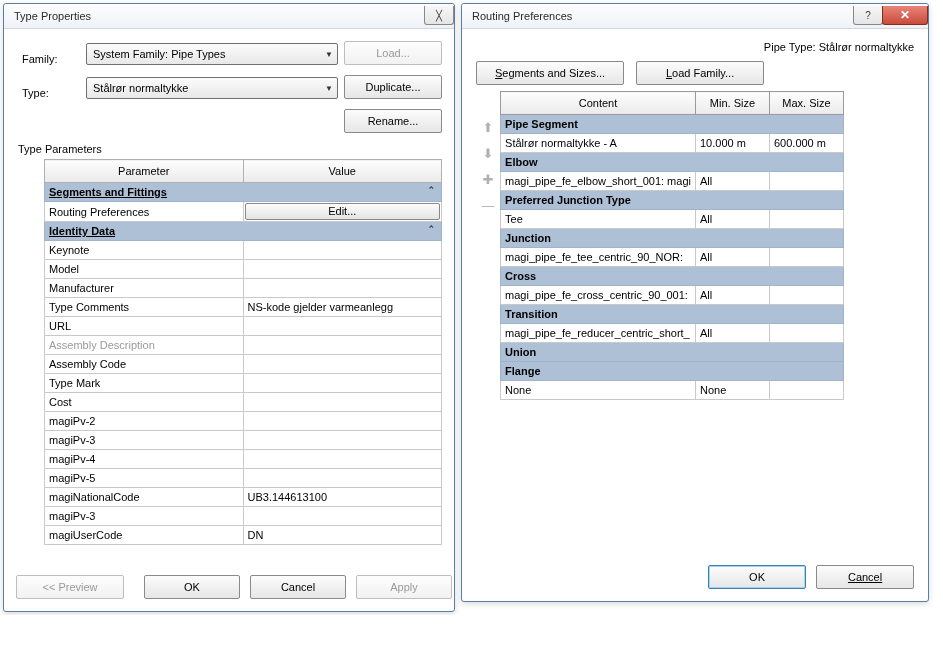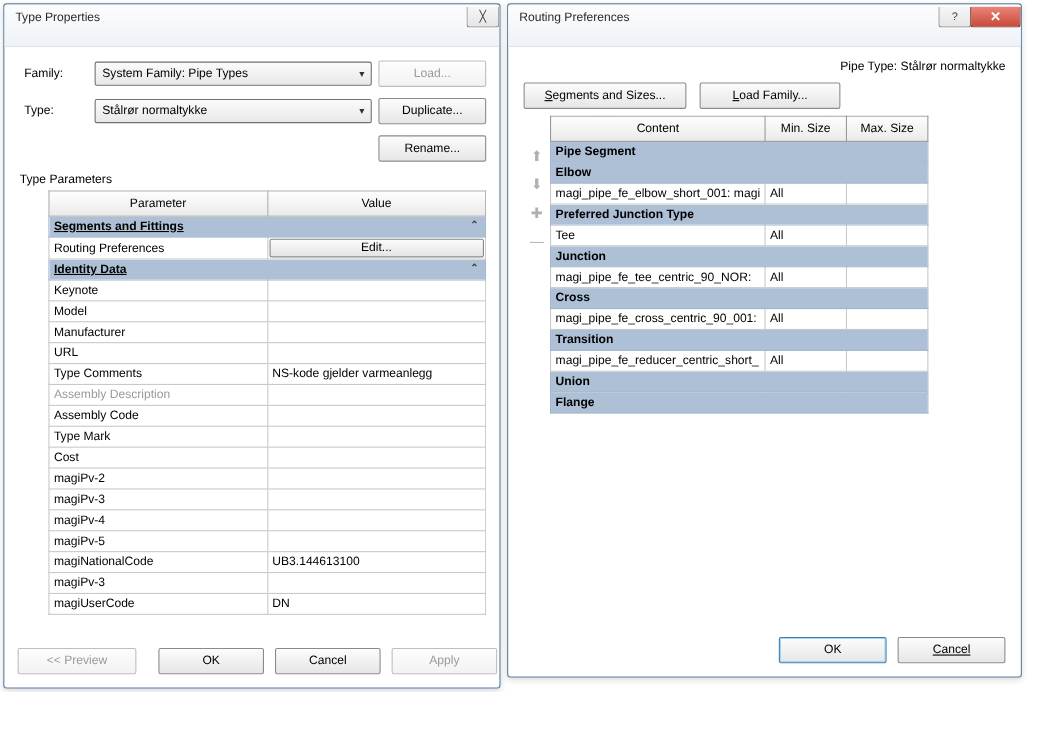--- a/index.html
+++ b/index.html
@@ -16,21 +16,21 @@
     background: #fff;
     border: 1px solid #5a7fa0;
     border-radius: 3px;
     box-shadow: 0 2px 6px rgba(0,0,0,0.15);
     position: relative;
   }
   .titlebar {
     height: 24px;
     display: flex;
     align-items: center;
-    padding: 0 0 14px 10px;
+    padding: 0 0 0 10px;
     background: linear-gradient(#fdfdfe, #eef2f7);
     border-bottom: 1px solid #d0d7e0;
     border-radius: 3px 3px 0 0;
   }
   .titlebar .title {
     flex: 1;
     color: #2a2a2a;
   }
   .titlebar .win-controls {
     display: flex;
@@ -61,21 +61,21 @@
     border-color: #8a2a1d;
   }
   .dlg-body {
     padding: 12px;
   }
   
   .tp { width: 450px; }
   .rp { width: 466px; margin-left: 3px; }
   .form-row {
     display: flex;
-    align-items: center;
+    align-items: flex-end;
     margin-bottom: 10px;
   }
   .form-row .lbl {
     width: 64px;
     padding-left: 6px;
   }
   .form-row .combo {
     flex: 1;
     margin-right: 28px;
   }
@@ -289,26 +289,26 @@
             </tr>
             <tr>
               <td>Model</td>
               <td></td>
             </tr>
             <tr>
               <td>Manufacturer</td>
               <td></td>
             </tr>
             <tr>
-              <td>URL</td>
-              <td></td>
-            </tr>
-            <tr>
               <td>Type Comments</td>
               <td>NS-kode gjelder varmeanlegg</td>
+            </tr>
+            <tr>
+              <td>URL</td>
+              <td></td>
             </tr>
             <tr>
               <td class="dim">Assembly Description</td>
               <td></td>
             </tr>
             <tr>
               <td>Assembly Code</td>
               <td></td>
             </tr>
             <tr>
@@ -402,20 +402,25 @@
             <tr>
               <th>Content</th>
               <th>Min. Size</th>
               <th>Max. Size</th>
             </tr>
           </thead>
           <tbody id="rp-body">
               <tr class="group">
                 <td colspan="3">Pipe Segment</td>
               </tr>
+              <tr>
+                <td>Stålrør normaltykke - A</td>
+                <td>10.000 m</td>
+                <td>600.000 m</td>
+              </tr>
               <tr class="group">
                 <td colspan="3">Elbow</td>
               </tr>
               <tr>
                 <td>magi_pipe_fe_elbow_short_001: magi</td>
                 <td>All</td>
                 <td></td>
               </tr>
               <tr class="group">
                 <td colspan="3">Preferred Junction Type</td>
@@ -447,20 +452,25 @@
               <tr>
                 <td>magi_pipe_fe_reducer_centric_short_</td>
                 <td>All</td>
                 <td></td>
               </tr>
               <tr class="group">
                 <td colspan="3">Union</td>
               </tr>
               <tr class="group">
                 <td colspan="3">Flange</td>
+              </tr>
+              <tr>
+                <td>None</td>
+                <td>None</td>
+                <td></td>
               </tr>
             </tbody>
         </table>
       </div>
     </div>
     <div class="rp-footer">
       <div class="btn default" style="min-width:80px">OK</div>
       <div class="btn" style="min-width:80px">
           <span style="text-decoration:underline">Cancel</span>
         </div>

